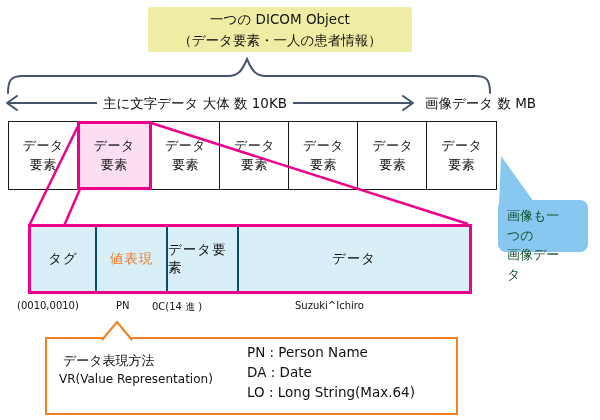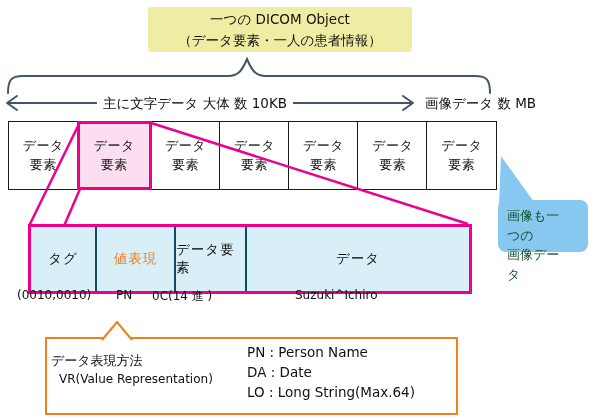--- a/index.html
+++ b/index.html
@@ -45,44 +45,44 @@
   
   .detail-box{
     position:absolute;left:28px;top:224px;width:444px;height:70px;z-index:1;
     box-sizing:border-box;border:3px solid #ec008c;background:#d8eff8;display:flex;
   }
   .detail-box .dcell{
     box-sizing:border-box;display:flex;align-items:center;justify-content:center;
     font-size:13.5px;letter-spacing:1px;border-right:2px solid #0c4a6e;
   }
   .detail-box .dcell.c-tag{width:66px;}
-  .detail-box .dcell.c-vr{width:79px;color:#f07820;}
+  .detail-box .dcell.c-vr{width:71px;color:#f07820;}
   .detail-box .dcell.c-len{width:71px;}
   .detail-box .dcell.c-data{flex:1;border-right:none;}
 
   
   .blue-callout{
     position:absolute;left:498px;top:200px;width:90px;height:52px;z-index:3;
     background:#87c7f0;border-radius:8px;box-sizing:border-box;
     padding:6px 16px 0 9px;font-size:13px;line-height:1.5;color:#14532d;
   }
 
   
-  .ex{position:absolute;top:288px;font-size:12px;white-space:nowrap;z-index:1;}
+  .ex{position:absolute;top:300px;font-size:10px;white-space:nowrap;z-index:1;}
   .ex-tag{left:17px;}
   .ex-vr{left:116px;}
   .ex-len{left:152px;}
   .ex-val{left:295px;}
 
   
   .vr-box{
     position:absolute;left:45px;top:337px;width:413px;height:78px;z-index:1;
     box-sizing:border-box;border:2px solid #f08020;background:#fff;
   }
-  .vr-title{position:absolute;left:4px;top:13px;font-size:13px;}
+  .vr-title{position:absolute;left:16px;top:13px;font-size:13px;}
   .vr-sub{position:absolute;left:12px;top:33px;font-size:12px;}
   .vr-entries{position:absolute;left:200px;top:4px;font-size:13.5px;line-height:1.48;}
 </style>
 </head>
 <body>
 
 <div class="stage">
 
   <svg class="under layer" width="600" height="420" viewBox="0 0 600 420">
 

